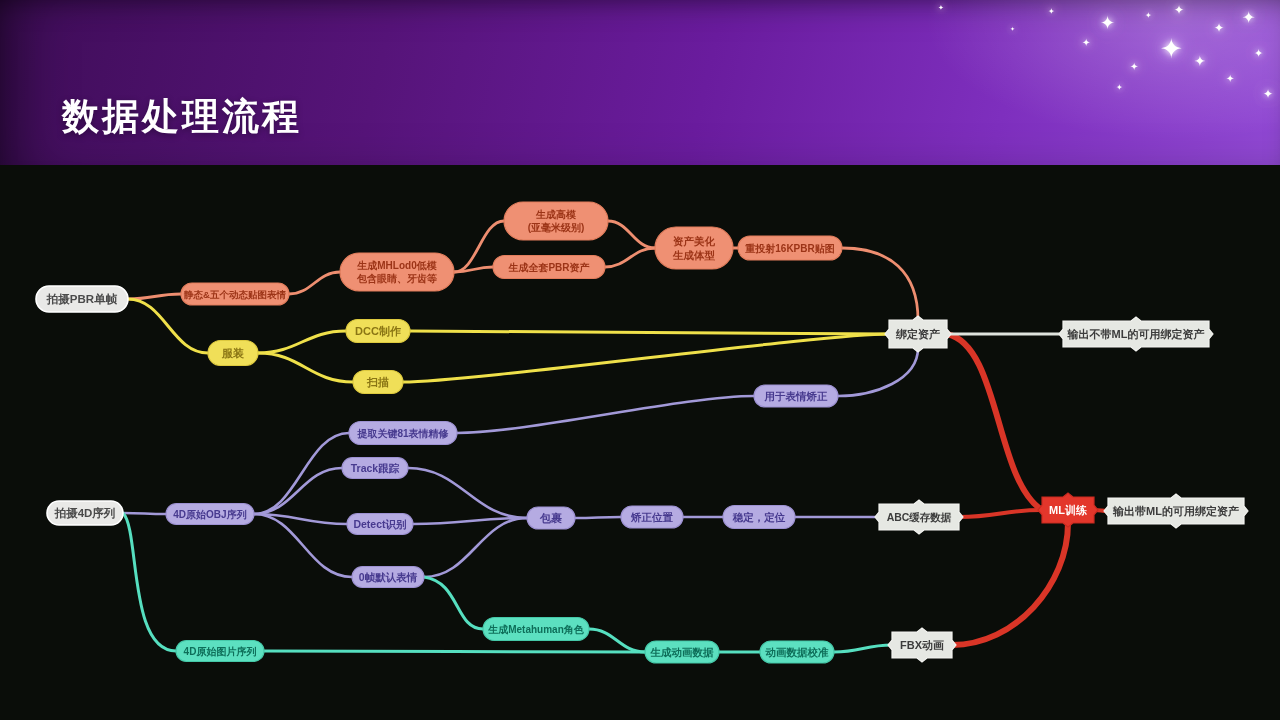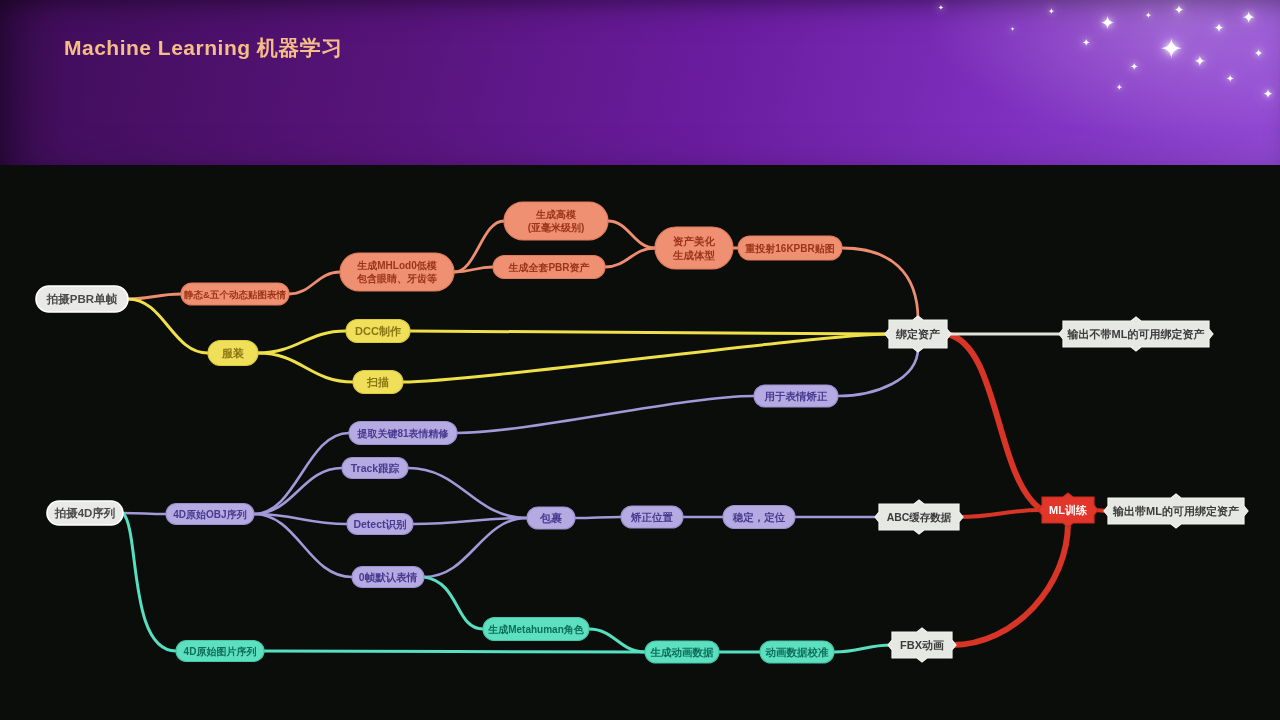--- a/index.html
+++ b/index.html
@@ -19,21 +19,21 @@
            text-shadow:0 0 6px #fff,0 0 14px #e4c6ff,0 0 24px #c79bf2;}
   
   .diagram{position:absolute;left:0;top:165px;width:1280px;height:555px;}
   svg text{font-family:"Liberation Sans","DejaVu Sans",sans-serif;font-weight:bold;}
 </style>
 </head>
 <body>
 
 <div class="stage">
   <div class="header">
-    <div class="subtitle">Machine Learning 机器学习</div>
+    <div class="title">数据处理流程</div>
     <div id="sparkles">
         <span class="sparkle" style="left: 1100px; top: 14px; font-size: 18px;">✦</span>
         <span class="sparkle" style="left: 1160px; top: 36px; font-size: 27px;">✦</span>
         <span class="sparkle" style="left: 1194px; top: 54px; font-size: 14px;">✦</span>
         <span class="sparkle" style="left: 1214px; top: 22px; font-size: 12px;">✦</span>
         <span class="sparkle" style="left: 1242px; top: 10px; font-size: 16px;">✦</span>
         <span class="sparkle" style="left: 1130px; top: 62px; font-size: 10px;">✦</span>
         <span class="sparkle" style="left: 1082px; top: 38px; font-size: 10px;">✦</span>
         <span class="sparkle" style="left: 1254px; top: 48px; font-size: 11px;">✦</span>
         <span class="sparkle" style="left: 1174px; top: 4px; font-size: 12px;">✦</span>

